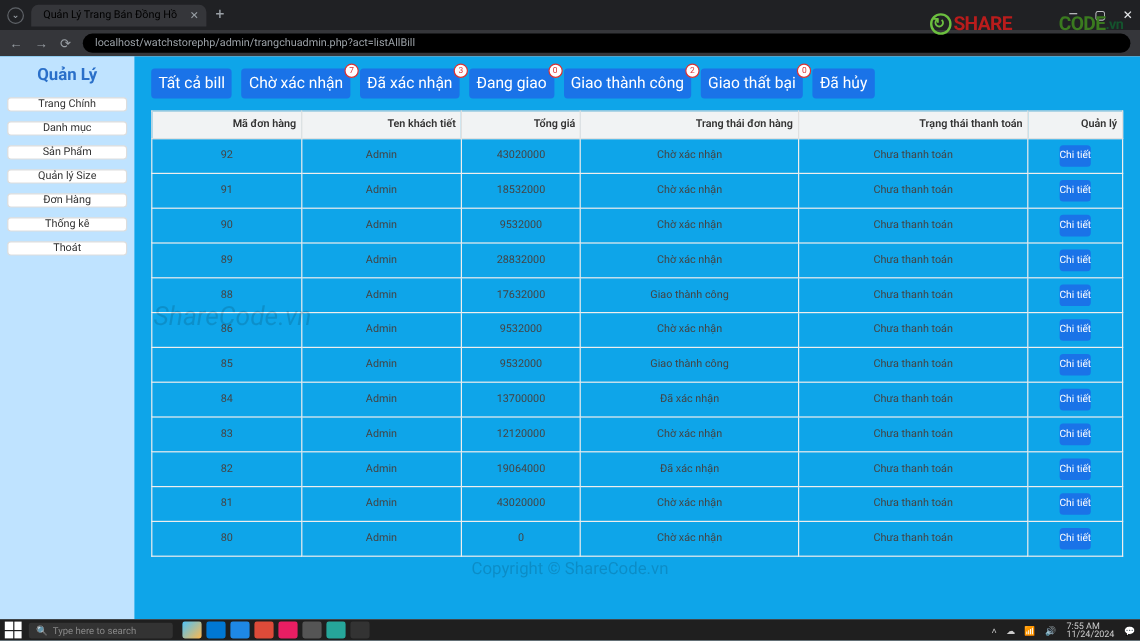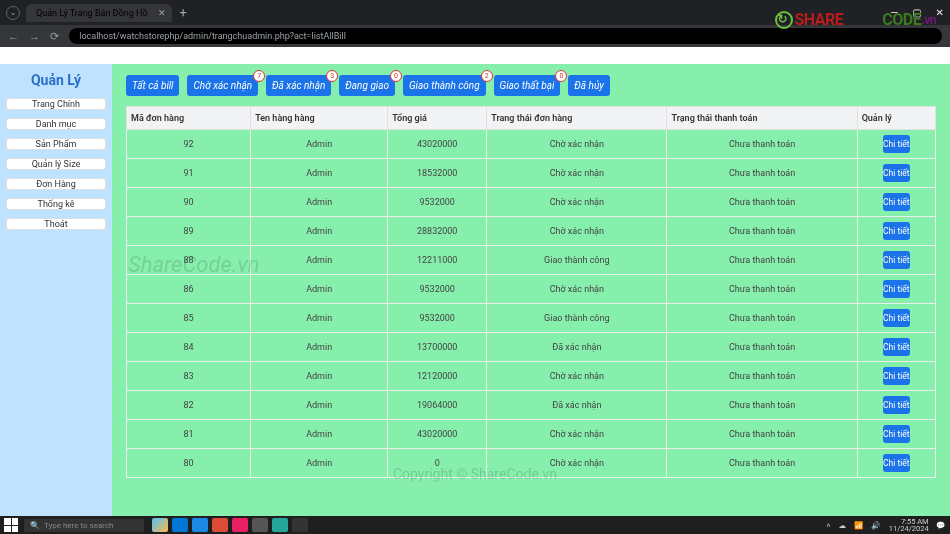--- a/index.html
+++ b/index.html
@@ -16,60 +16,60 @@
 .win-controls span { cursor: pointer; }
 
 .addr-bar { background: #35363a; height: 22px; display: flex; align-items: center; padding: 0 8px; gap: 10px; }
 .addr-bar .nav-ico { color: #9aa0a6; font-size: 11px; cursor: pointer; }
 .url-box { flex: 1; background: #000000; border-radius: 11px; height: 16px; display: flex; align-items: center; padding: 0 10px; color: #9aa0a6; font-size: 9px; }
 
 
 .watermark-logo { position: absolute; top: 10px; right: 14px; z-index: 50; font-weight: 700; font-size: 16px; letter-spacing: -0.5px; display: flex; align-items: center; }
 .watermark-logo .g { color: #b91c1c; }
 .watermark-logo .rest { color: #3a7a1f; margin-left: 39px; }
-.watermark-logo .sub { color: #701a75; font-size: 12px; }
+.watermark-logo .sub { color: #14532d; font-size: 12px; }
 .watermark-logo .swirl { width: 18px; height: 18px; border: 2px solid #6cbf3f; border-radius: 50%; margin-right: 2px; position: relative; }
 .watermark-logo .swirl::after { content: "↻"; color:#6cbf3f; font-size:12px; position:absolute; left:1px; top:-1px;}
 
 
-.page { position: absolute; top: 47px; bottom: 18px; left: 0; right: 0; display: flex; background: #86efac; margin-top: 17px; }
+.page { position: absolute; top: 47px; bottom: 18px; left: 0; right: 0; display: flex; background: #0ea5e9; }
 
 
 .sidebar { width: 112px; background: #bfe3ff; padding: 8px 6px; }
 .sidebar h2 { color: #2a6fc9; font-size: 14px; font-weight: 700; text-align: center; margin-bottom: 10px; }
 .side-btn { display: block; width: 100%; background: #fff; border: 1px solid #ddd; border-radius: 3px; padding: 0 0; margin-bottom: 8px; font-size: 9px; color: #333; text-align: center; cursor: pointer; }
 
 
 .main { flex: 1; padding: 10px 14px; overflow: hidden; position: relative; }
 
 
 .filters { display: flex; gap: 8px; margin-bottom: 10px; }
 .pill-wrap { position: relative; }
-.pill { background: #1a73e8; color: #fff; border: none; border-radius: 3px; padding: 5px 6px; font-size: 10px; cursor: pointer; font-style: italic; }
+.pill { background: #1a73e8; color: #fff; border: none; border-radius: 3px; padding: 5px 6px; font-size: 13px; cursor: pointer; }
 .badge { position: absolute; top: -4px; right: -7px; border: 1px solid #d33; color: #d33; background: #fff; border-radius: 50%; width: 12px; height: 12px; font-size: 7px; display: flex; align-items: center; justify-content: center; }
 
 
 table { width: 100%; border-collapse: collapse; font-size: 9px; }
-thead th { background: #f1f3f4; border: 1px solid #e0e0e0; padding: 6px 4px; font-weight: 600; color: #333; text-align: left; }
+thead th { background: #f1f3f4; border: 1px solid #e0e0e0; padding: 6px 4px; font-weight: 600; color: #333; text-align: right; }
 tbody td { border: 1px solid #eee; padding: 5px 4px; text-align: center; color: #444; }
 .detail-btn { background: #1a73e8; color: #fff; border: none; border-radius: 3px; padding: 4px 0; font-size: 8.5px; cursor: pointer; }
 
 
 .wm-center { position: absolute; left: 50%; bottom: 52px; transform: translateX(-50%); color: rgba(0,0,0,0.15); font-size: 14px; font-weight: 400; pointer-events: none; z-index: 40; margin-top: 24px; }
 .wm-side { position: absolute; left: 128px; top: 252px; color: rgba(0,0,0,0.13); font-size: 22px; font-weight: 400; pointer-events: none; z-index: 40; font-style: italic;}
 
 
 .taskbar { position: absolute; bottom: 0; left: 0; right: 0; height: 18px; background: #1f1f1f; display: flex; align-items: center; padding: 0 4px; }
 .taskbar .start { width: 14px; height: 14px; display: grid; grid-template-columns: 1fr 1fr; grid-template-rows: 1fr 1fr; gap: 1px; cursor: pointer; }
 .taskbar .start span { background: #fff; }
 .taskbar .search { margin-left: 6px; background: #333; border-radius: 2px; height: 13px; width: 120px; display: flex; align-items: center; padding: 0 6px; color: #888; font-size: 8px; gap: 4px; }
 .taskbar .apps { display: flex; gap: 4px; margin-left: 8px; }
 .taskbar .apps .app { width: 16px; height: 14px; border-radius: 2px; }
 .taskbar .tray { margin-left: auto; display: flex; align-items: center; gap: 8px; color: #ccc; font-size: 7.5px; }
-.taskbar .tray .clock { text-align: right; line-height: 1; }
+.taskbar .tray .clock { line-height: 1; }
 </style>
 </head>
 <body>
 
 <div class="browser-top">
   <div class="tab-chip">
     <span class="chev">⌄</span>
   </div>
   <div class="tab">
     <span>Quản Lý Trang Bán Đồng Hồ</span>
@@ -123,21 +123,21 @@
         <div class="pill-wrap"><button class="pill">Đang giao</button><span class="badge">0</span></div>
         <div class="pill-wrap"><button class="pill">Giao thành công</button><span class="badge">2</span></div>
         <div class="pill-wrap"><button class="pill">Giao thất bại</button><span class="badge">0</span></div>
         <div class="pill-wrap"><button class="pill">Đã hủy</button></div>
       </div>
 
     <table>
       <thead>
           <tr id="thead-row">
             <th>Mã đơn hàng</th>
-            <th>Ten hàng hàng</th>
+            <th>Ten khách tiết</th>
             <th>Tổng giá</th>
             <th>Trang thái đơn hàng</th>
             <th>Trạng thái thanh toán</th>
             <th>Quản lý</th>
           </tr>
         </thead>
       <tbody id="tbody">
           <tr>
             <td>92</td>
             <td>Admin</td>
@@ -166,21 +166,21 @@
             <td>89</td>
             <td>Admin</td>
             <td>28832000</td>
             <td>Chờ xác nhận</td>
             <td>Chưa thanh toán</td>
             <td><button class="detail-btn">Chi tiết</button></td>
           </tr>
           <tr>
             <td>88</td>
             <td>Admin</td>
-            <td>12211000</td>
+            <td>17632000</td>
             <td>Giao thành công</td>
             <td>Chưa thanh toán</td>
             <td><button class="detail-btn">Chi tiết</button></td>
           </tr>
           <tr>
             <td>86</td>
             <td>Admin</td>
             <td>9532000</td>
             <td>Chờ xác nhận</td>
             <td>Chưa thanh toán</td>

